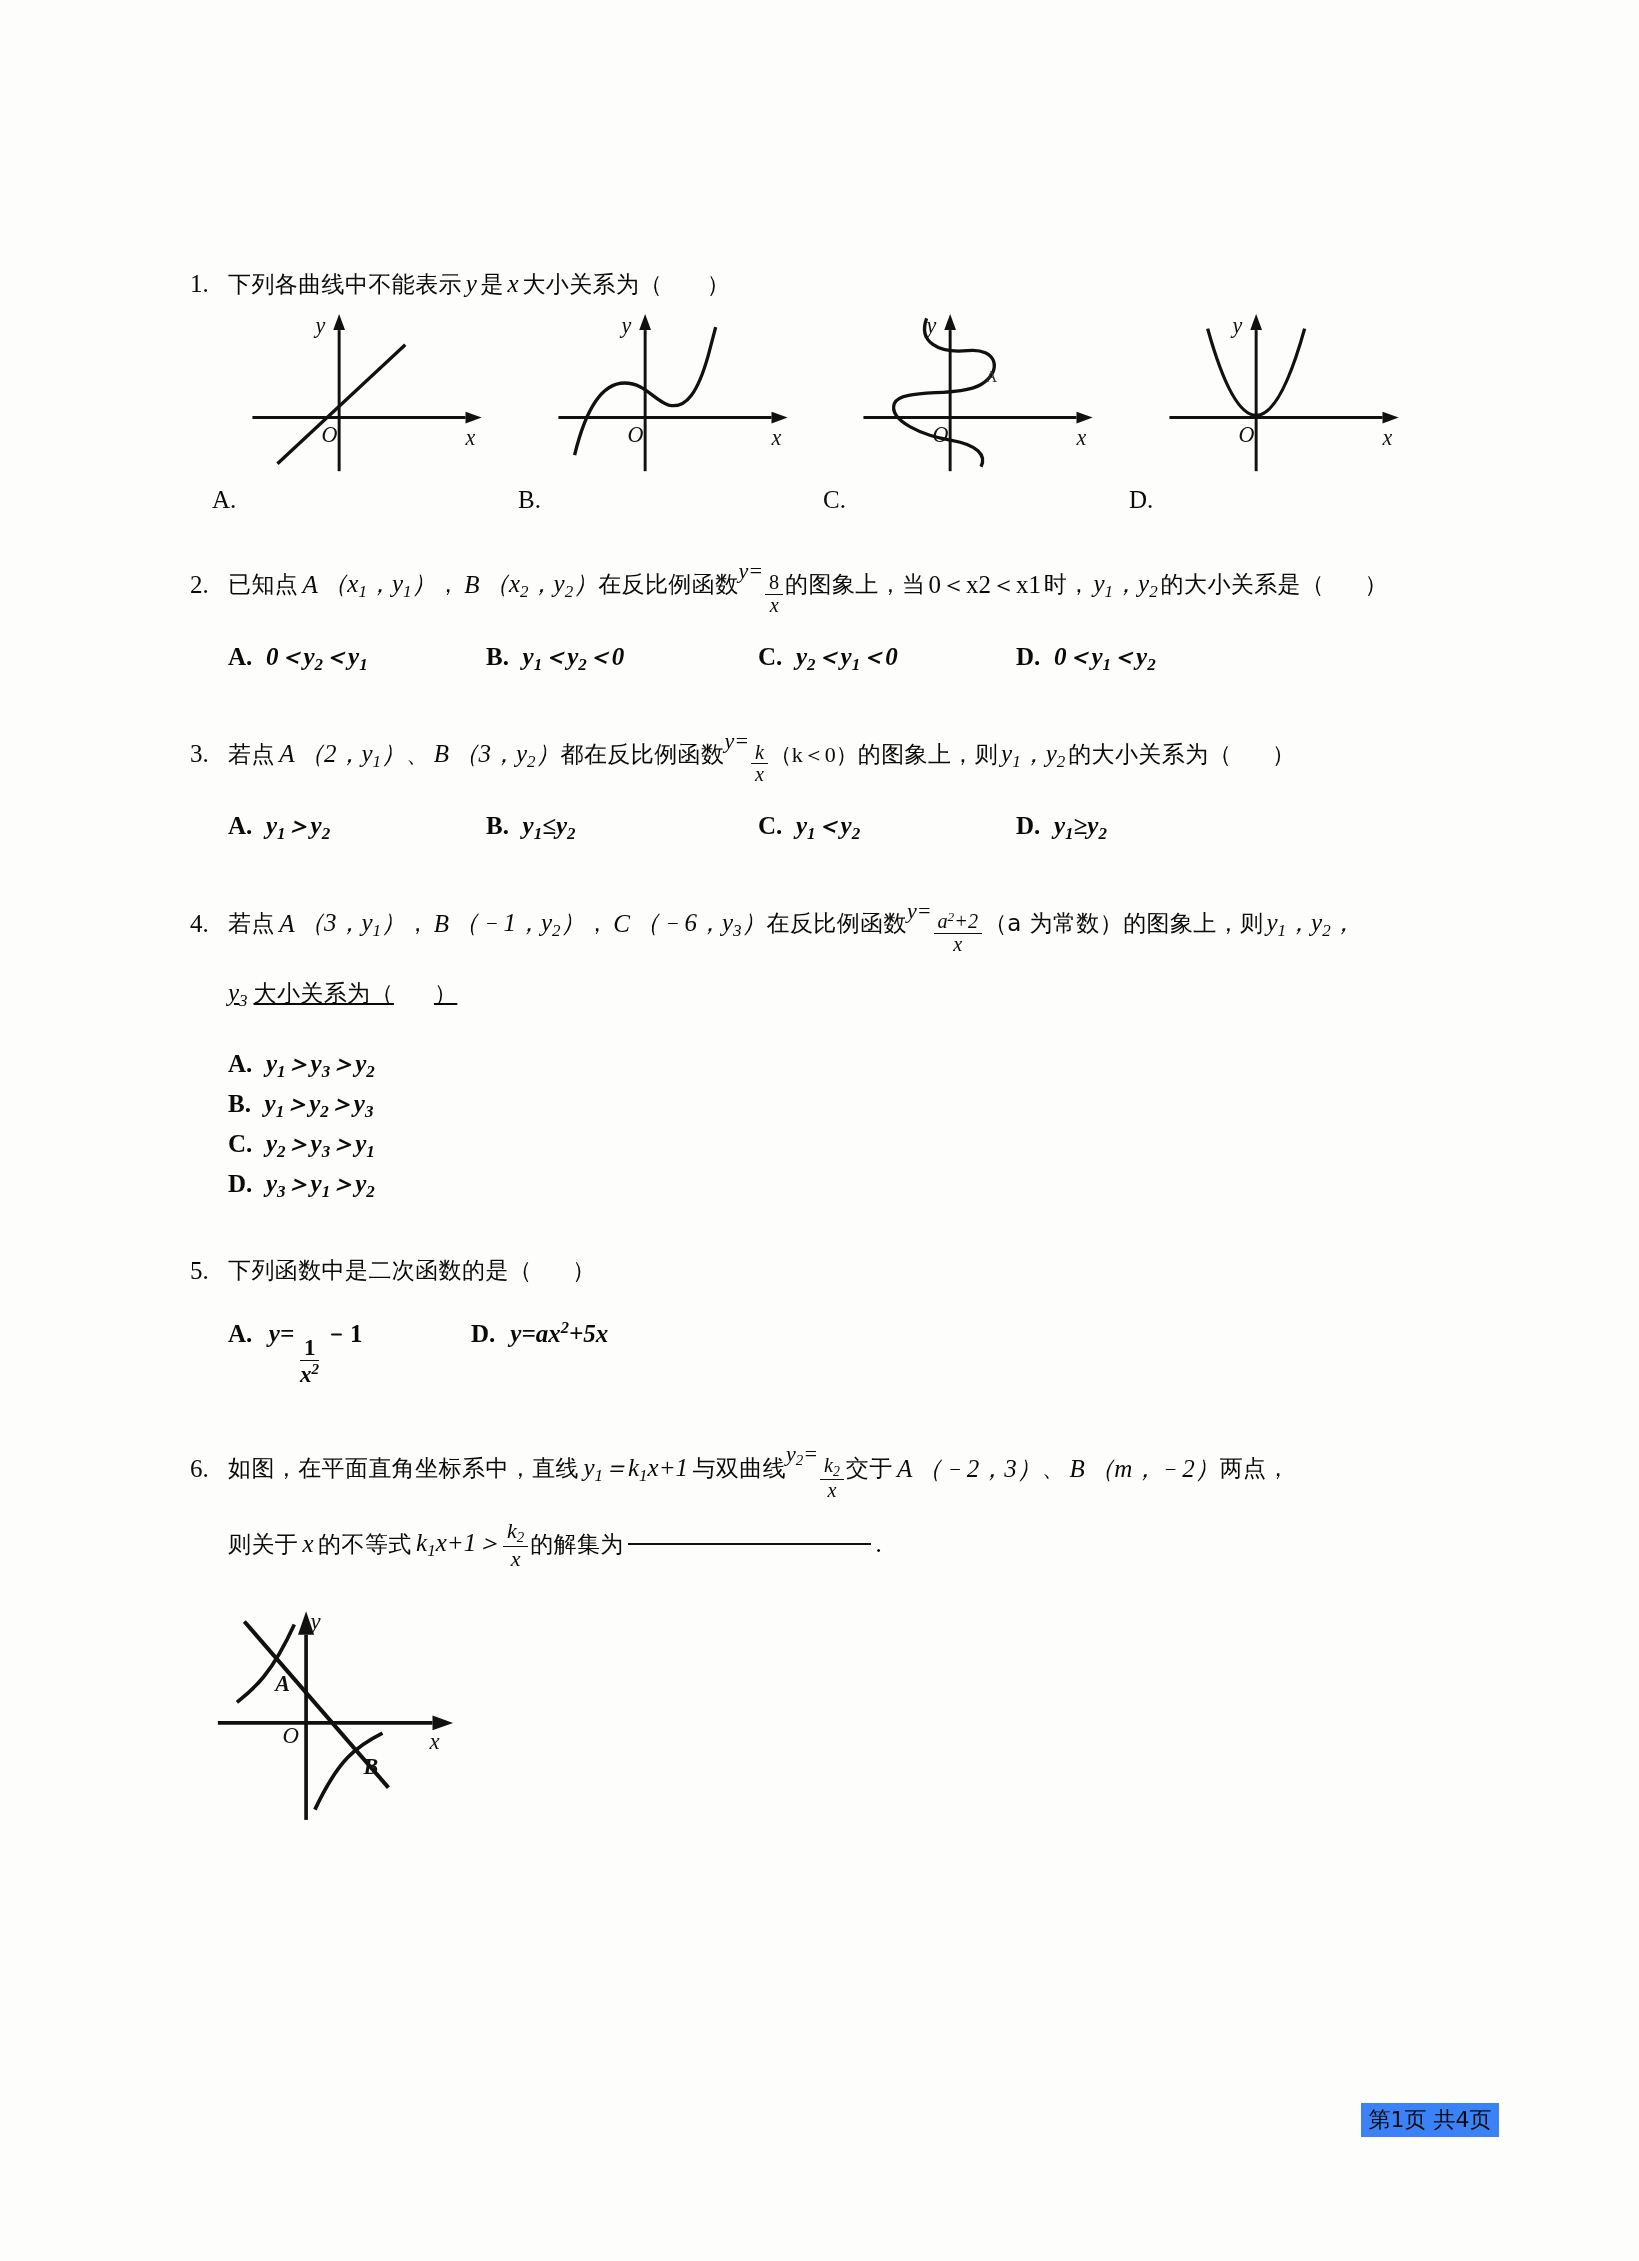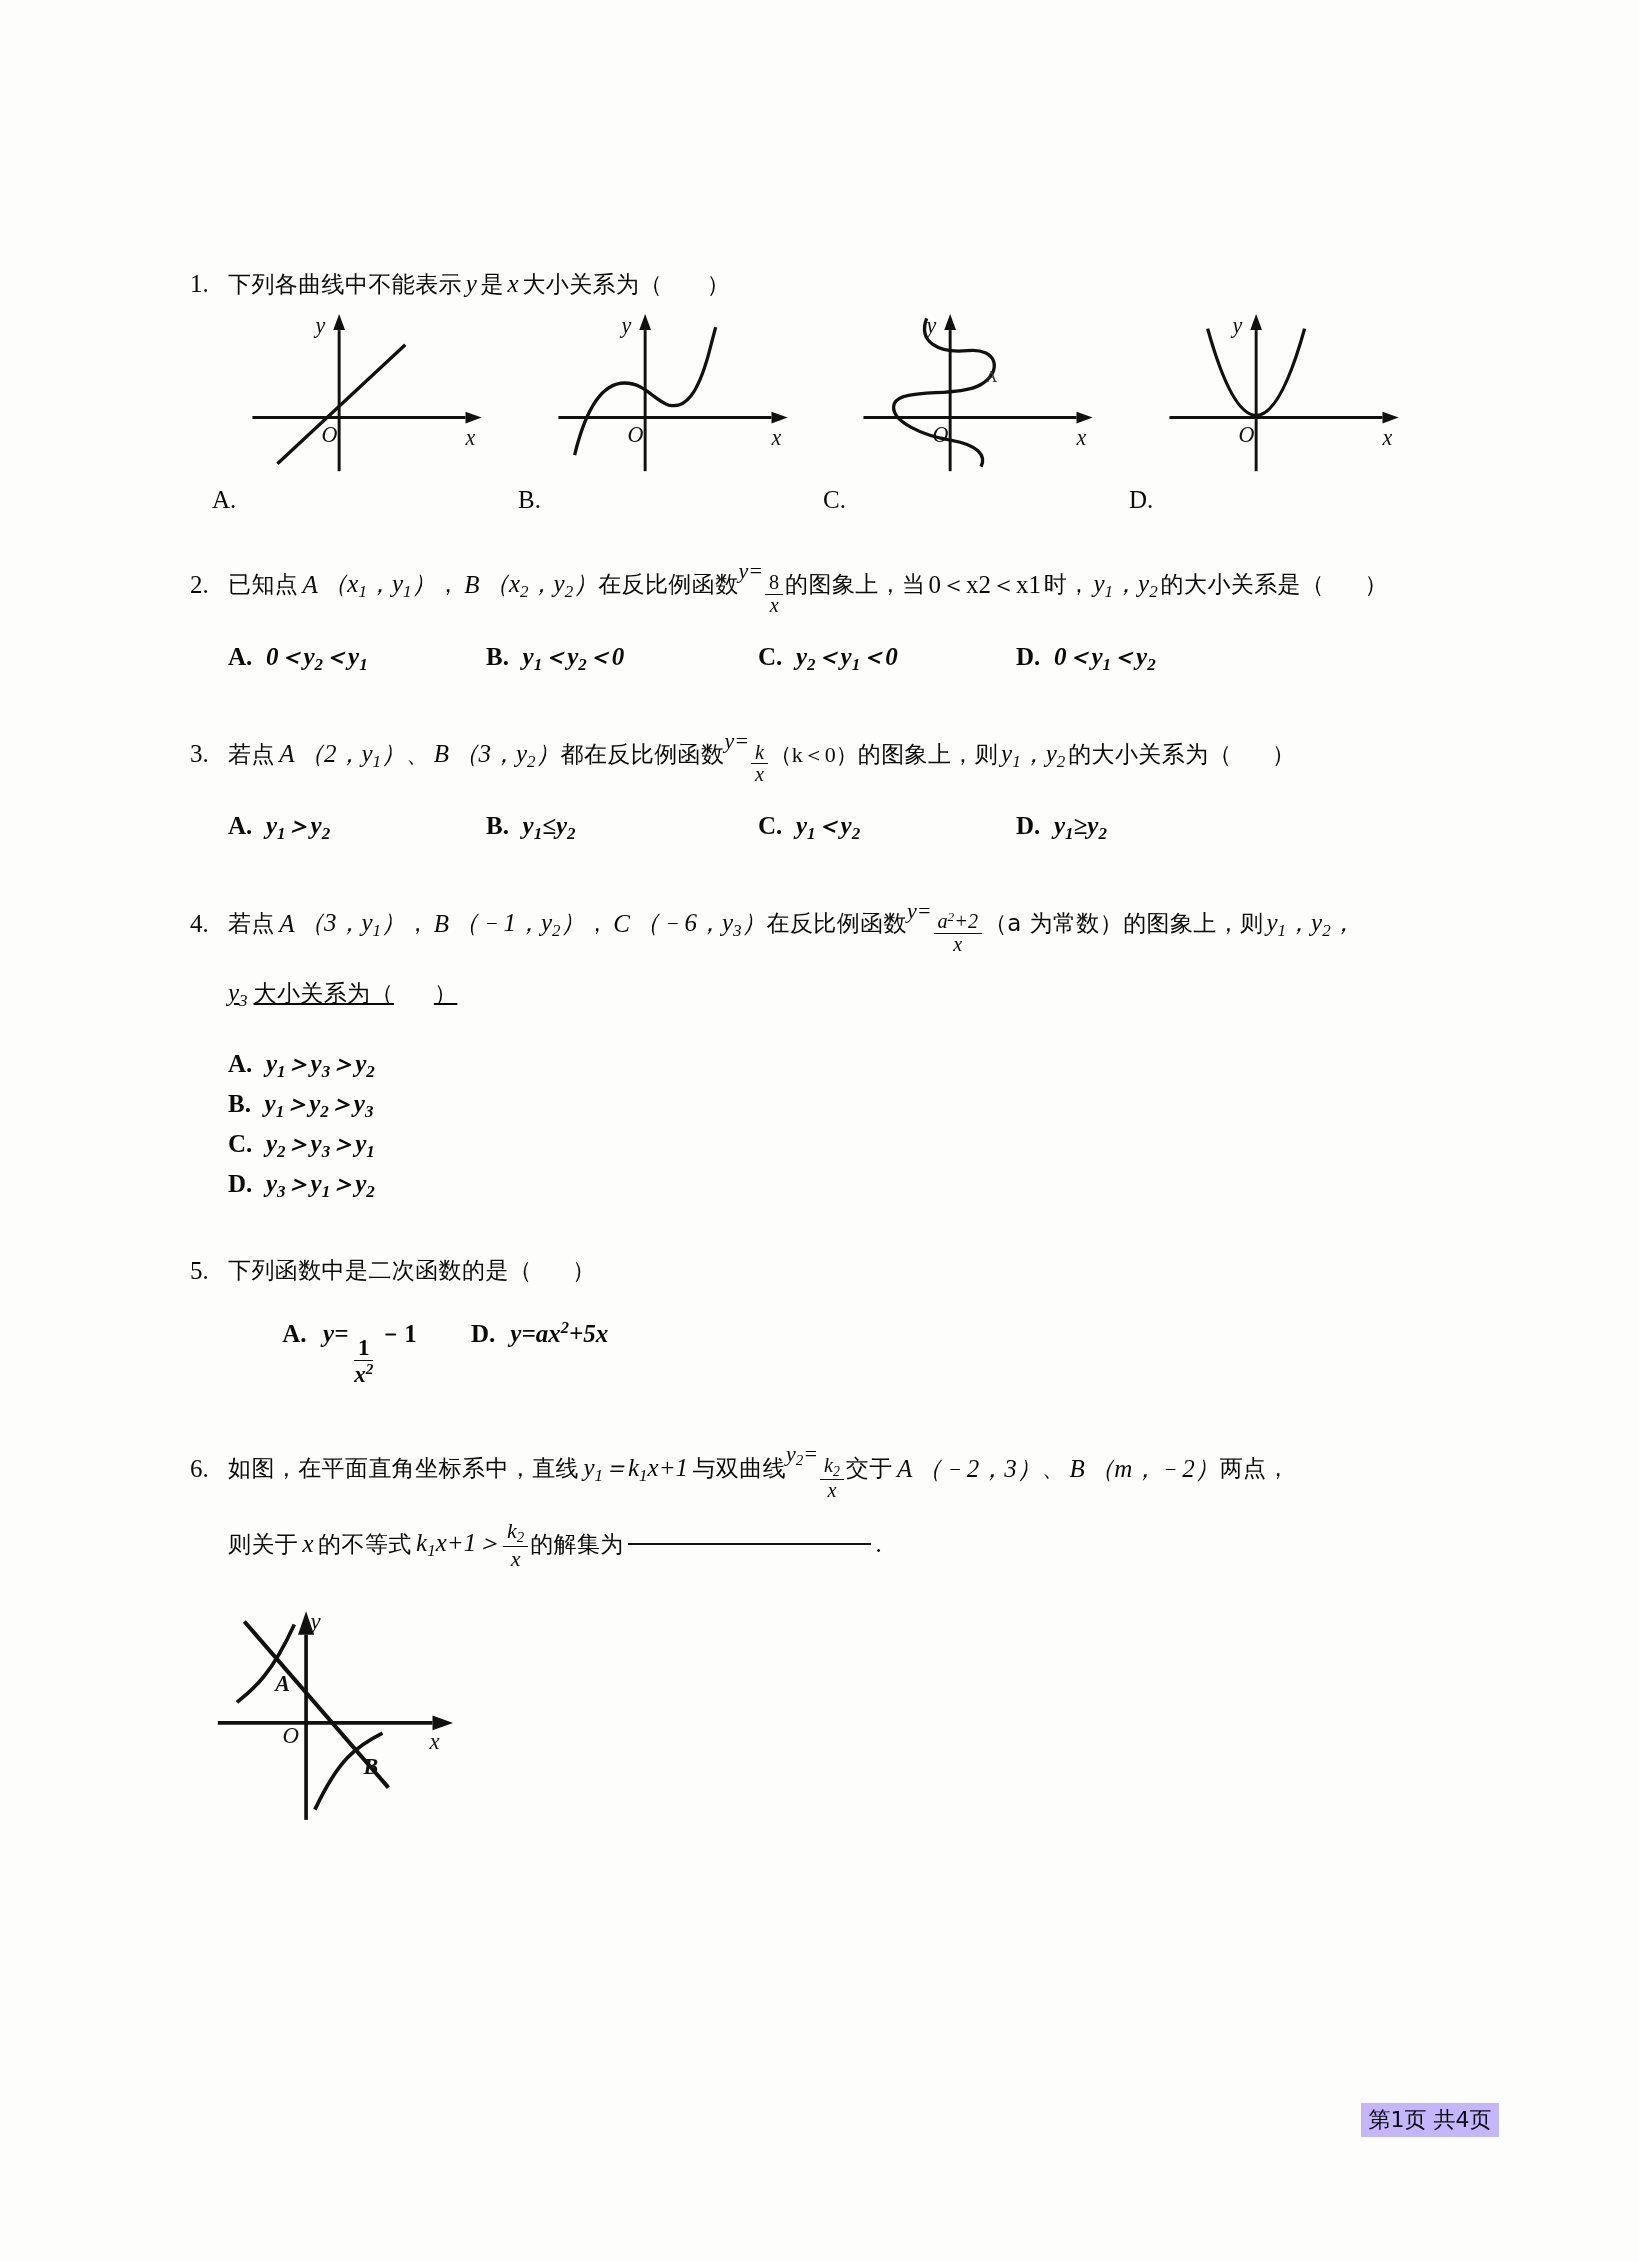--- a/index.html
+++ b/index.html
@@ -95,21 +95,21 @@
 
   
   .fig6 { position: relative; margin-top: 29.4px; margin-left: 22px; width: 309px; height: 243px; }
 
   .footer {
     position: absolute;
     right: 140px;
     bottom: 124px;
     font-family: "DejaVu Sans", "Liberation Sans", sans-serif;
     font-size: 22px;
-    background: #c4b5fd;
+    background: #3b82f6;
     padding: 2.2px 7.4px;
   }
   .blank-line {
     display: inline-block;
     width: 243px;
     border-bottom: 2.2px solid #111;
     margin: 0 4.4px;
     vertical-align: 2.9px;
   }
 </style>
@@ -324,21 +324,21 @@
     </div>
   </div>
 
   <div class="q" style="margin-top:46px;">
     <div class="qline">
       <span class="qnum">5.</span>
       <span class="cn">下列函数中是二次函数的是（</span>
       <span class="cn" style="padding-left:40px;">）</span>
     </div>
     <div class="choices" style="margin-top:25px;">
-      <span class="ch" style="width:243px;text-align:center;">
+      <span class="ch" style="width:243px;">
         <span class="ch-lab">A.</span>
         <span style="padding-left:10.3px;">
           <span class="it">y=</span><span class="frac">
                 <span class="num">1</span>
                 <span class="den it">x<sup class="sup">2</sup></span>
               </span><span>﹣1</span>
         </span>
       </span>
       <span class="ch">
         <span class="ch-lab">D.</span>

